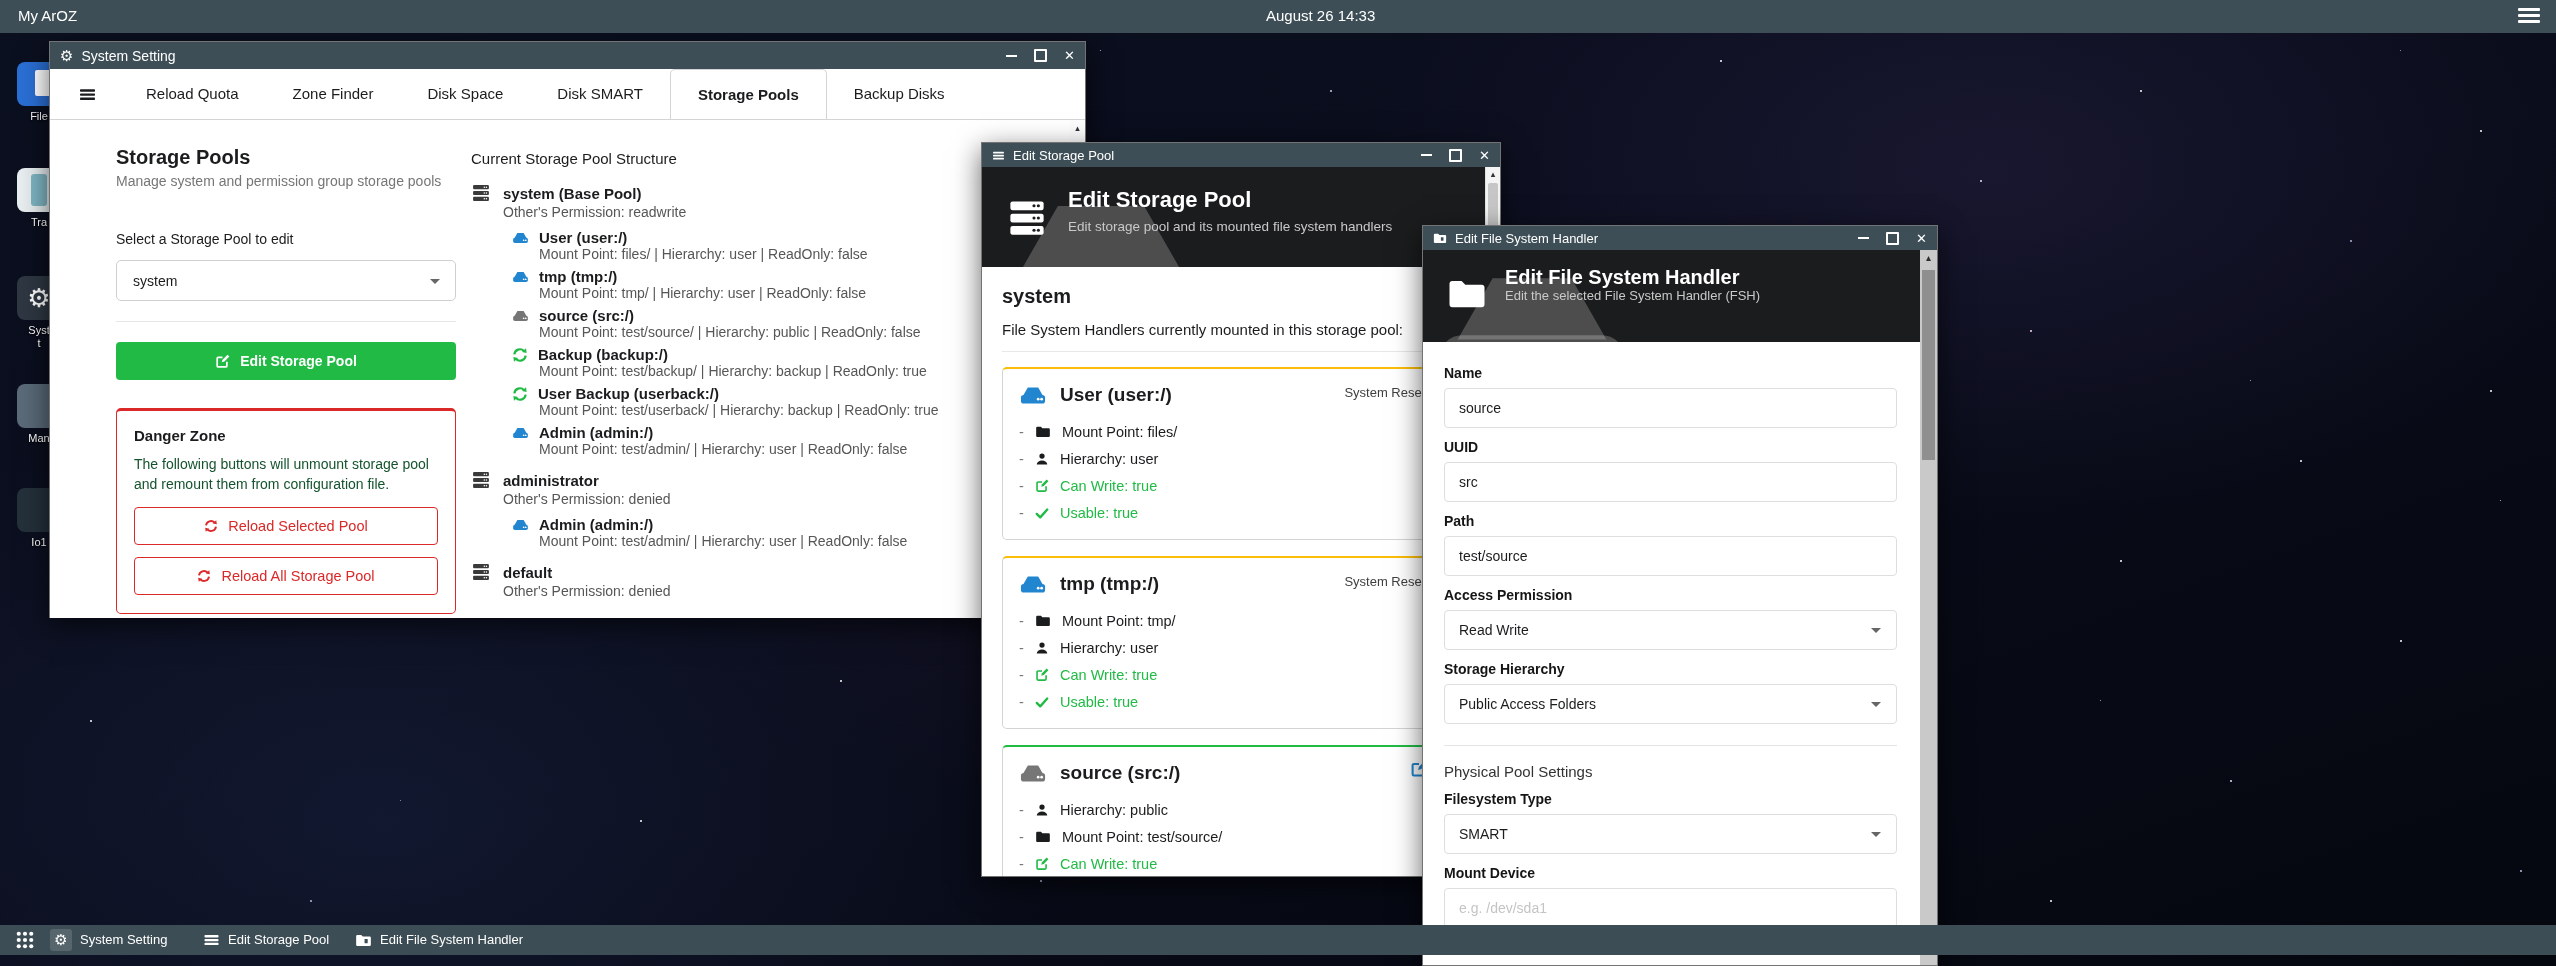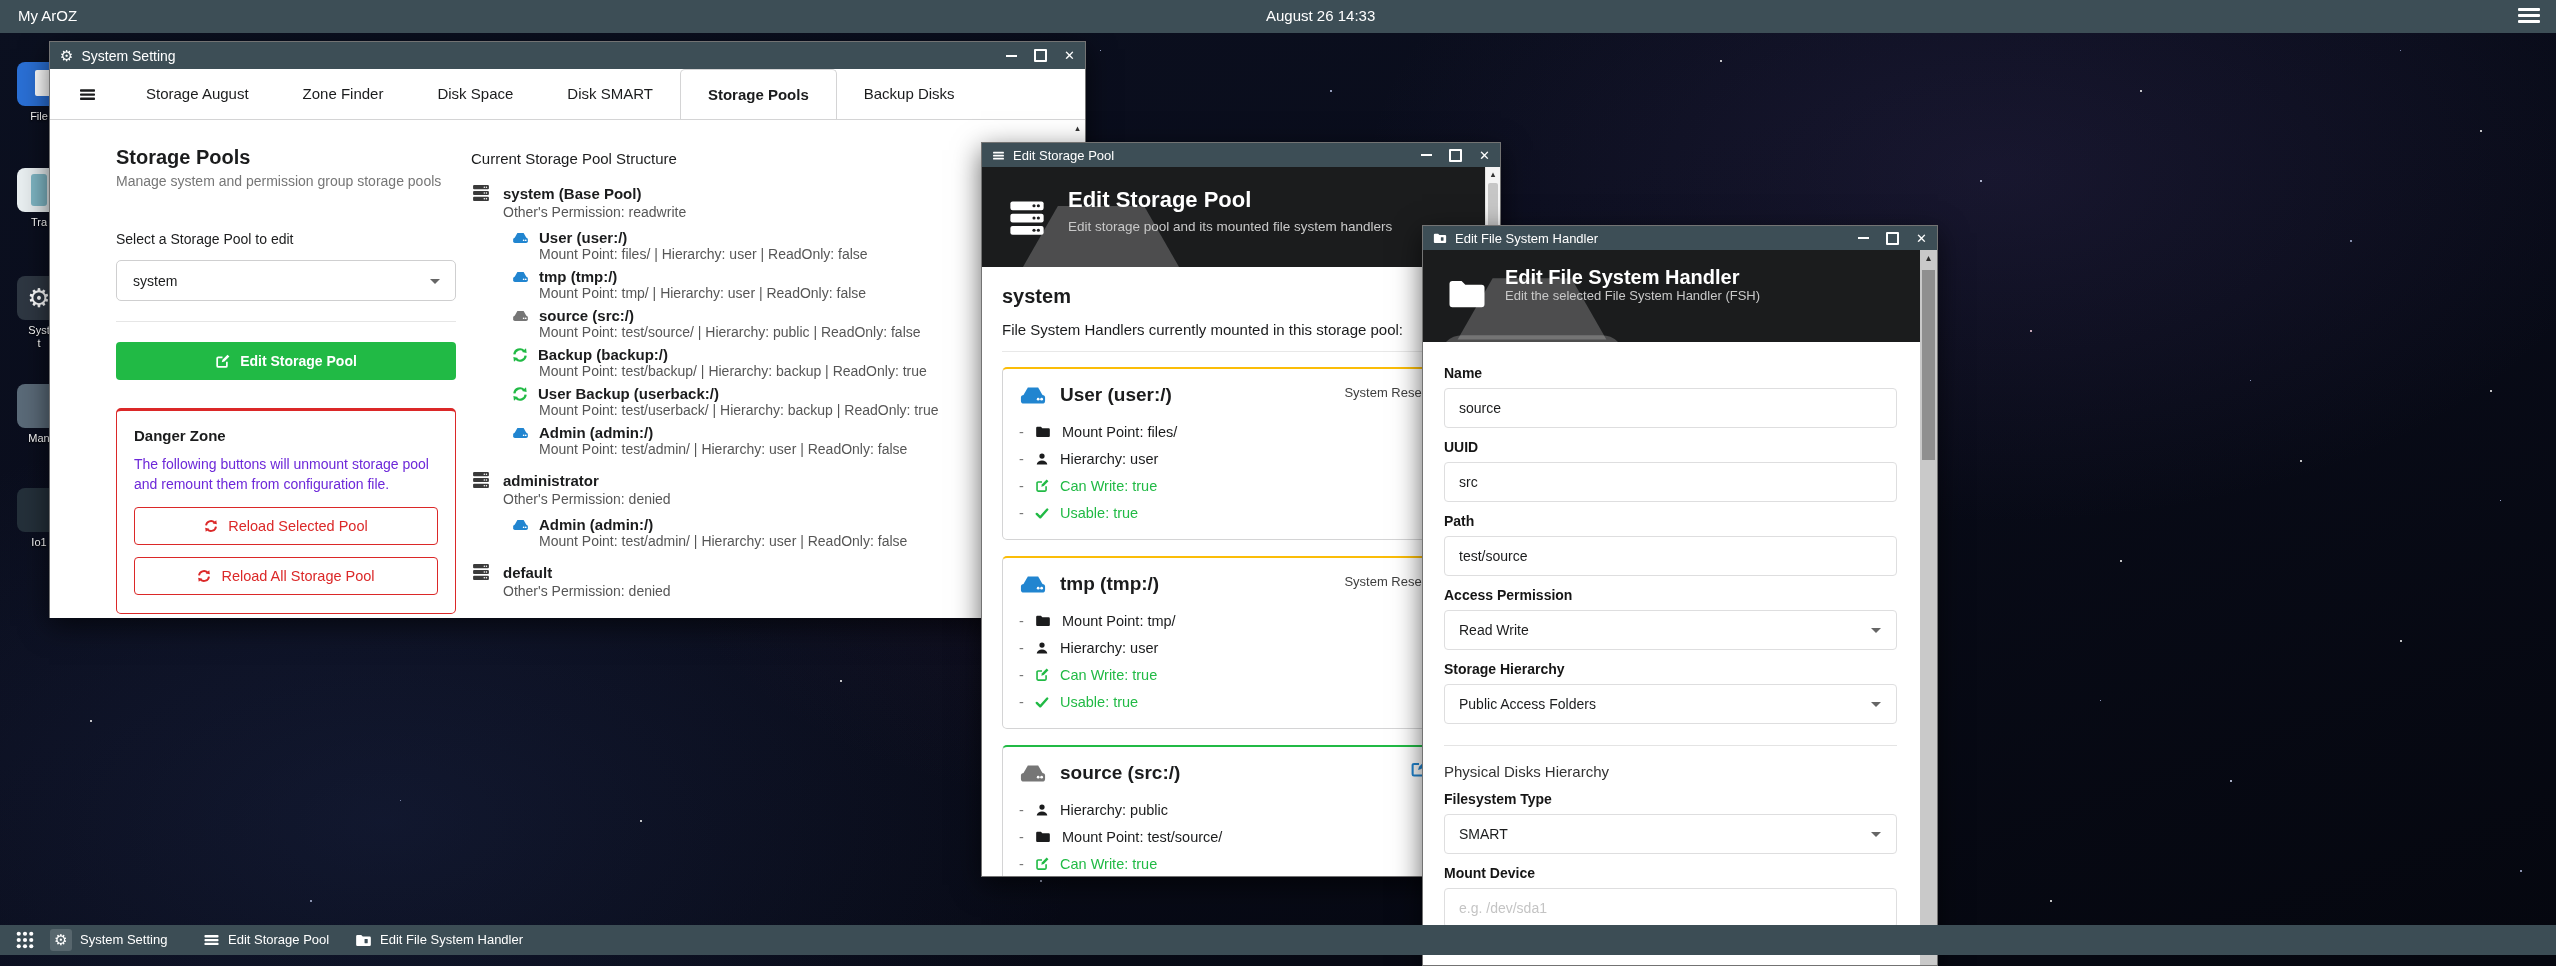--- a/index.html
+++ b/index.html
@@ -79,21 +79,21 @@
   .fld-label{font-size:14px;color:#1b1c1d;margin-top:42px;}
   .sel-box{margin-top:13px;height:41px;border:1px solid #cfcfd0;border-radius:5px;display:flex;align-items:center;
     padding:0 16px;font-size:14px;color:#1b1c1d;position:relative;cursor:pointer;background:#fff;box-sizing:border-box;}
   .caret{width:0;height:0;border-left:5px solid transparent;border-right:5px solid transparent;border-top:5px solid #666;
     position:absolute;right:15px;top:50%;margin-top:-2px;}
   .hr1{border:none;border-top:1px solid #e6e6e6;margin:20px 0;}
   .btn-green{height:38px;background:#21ba45;border-radius:4px;color:#fff;font-weight:bold;font-size:14px;
     display:flex;align-items:center;justify-content:center;gap:10px;cursor:pointer;}
   .danger{margin-top:28px;border:1px solid #db2828;border-top:3px solid #db2828;border-radius:5px;padding:16px 17px 18px;}
   .danger h3{margin:0;font-size:15px;color:#1b1c1d;}
-  .danger p{margin:10px 0 4px;font-size:14px;line-height:1.45;color:#6d28d9;}
+  .danger p{margin:10px 0 4px;font-size:14px;line-height:1.45;color:#14532d;}
   .btn-red{margin-top:12px;height:36px;border:1px solid #db2828;border-radius:4px;color:#db2828;background:#fff;
     font-size:14.5px;display:flex;align-items:center;justify-content:center;gap:10px;cursor:pointer;}
   .ss-right{position:absolute;left:421px;top:30px;width:600px;}
   .struct-h{font-size:15px;color:#1b1c1d;margin-bottom:16px;}
   .pgroup{margin-bottom:13px;}
   .phead{display:flex;align-items:center;gap:12px;}
   .phead .nm{font-size:15px;font-weight:bold;color:#1b1c1d;}
   .pperm{margin-left:32px;font-size:14px;color:#565656;margin-top:1px;}
   .pchildren{margin-left:41px;margin-top:9px;}
   .fshrow{margin-bottom:6px;}
@@ -276,21 +276,21 @@
       <span class="wc wc-max">
           <i></i>
         </span>
       <span class="wc wc-close"></span>
     </span>
   </div>
   <div class="tabbar">
     <svg class="ic tab-menu-ic">
         <use href="#sym-menu"></use>
       </svg>
-    <span class="tab">Storage August</span>
+    <span class="tab">Reload Quota</span>
     <span class="tab">Zone Finder</span>
     <span class="tab">Disk Space</span>
     <span class="tab">Disk SMART</span>
     <span class="tab active">Storage Pools</span>
     <span class="tab">Backup Disks</span>
   </div>
   <div class="ss-body">
     <div class="ss-scroll">
         <div class="arr"></div>
       </div>
@@ -626,21 +626,21 @@
     <div class="tbox">
       <span>Read Write</span>
       <i class="caret"></i>
     </div>
     <div class="flabel">Storage Hierarchy</div>
     <div class="tbox">
       <span>Public Access Folders</span>
       <i class="caret"></i>
     </div>
     <hr class="divider2">
-    <div class="section-label">Physical Disks Hierarchy</div>
+    <div class="section-label">Physical Pool Settings</div>
     <div class="flabel">Filesystem Type</div>
     <div class="tbox">
       <span>SMART</span>
       <i class="caret"></i>
     </div>
     <div class="flabel">Mount Device</div>
     <input class="tbox" type="text" placeholder="e.g. /dev/sda1" style="">
   </div>
   <div class="efsh-scroll">
     <div class="arr"></div>

